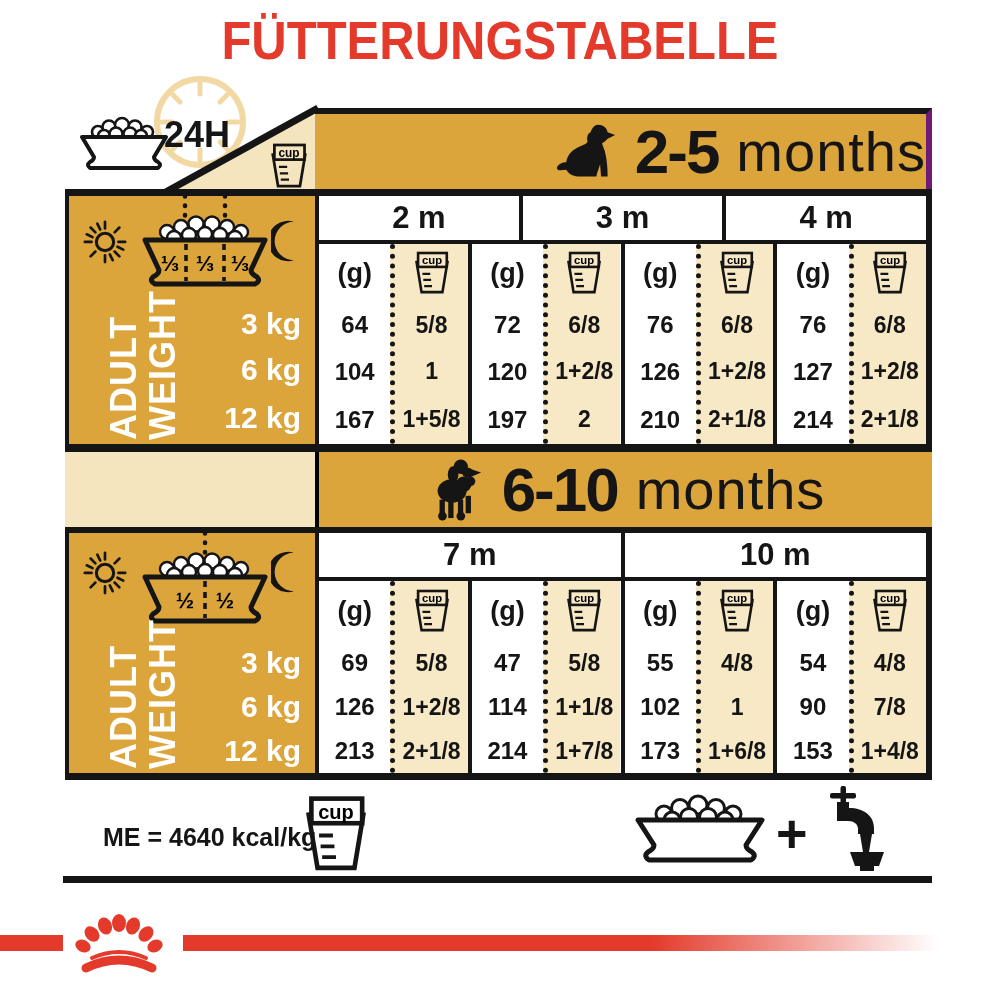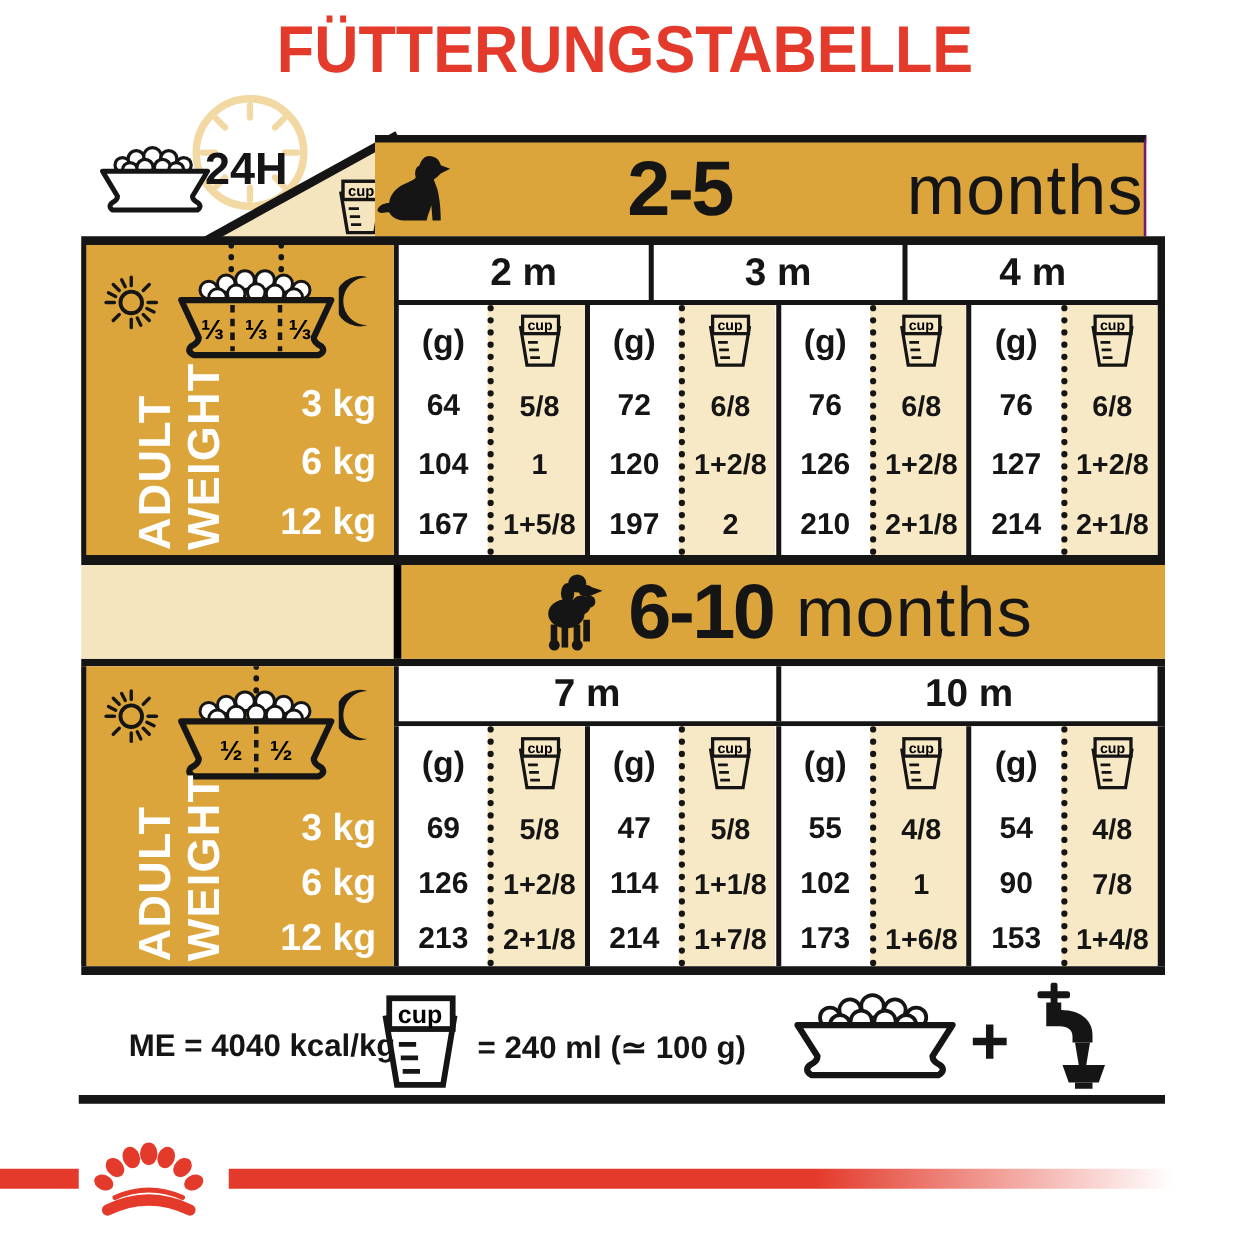--- a/index.html
+++ b/index.html
@@ -3,27 +3,27 @@
 <meta charset="utf-8">
 <style>
   html,body{margin:0;padding:0;background:#fff;}
   .canvas{position:relative;width:1000px;height:1000px;background:#fff;overflow:hidden;
           font-family:"Liberation Sans",sans-serif;color:#151515;}
   .abs{position:absolute;}
   .title{top:10px;left:0;width:100%;text-align:center;font-size:49px;font-weight:bold;
          color:#E33A2B;letter-spacing:0px;transform:scaleY(1.08);transform-origin:top;}
   
   .hborder{left:65px;width:867px;height:7px;background:#151515;}
-  .band1{left:300px;top:108px;width:617px;height:81px;background:#DCA53C;
-         border-top:6px solid #151515;border-right:2px solid #701a75;box-sizing:border-box;
-         display:flex;align-items:center;justify-content:space-between;gap:18px;}
+  .band1{left:315px;top:108px;width:617px;height:81px;background:#DCA53C;
+         border-top:6px solid #151515;border-right:6px solid #701a75;box-sizing:border-box;
+         display:flex;align-items:center;justify-content:flex-end;gap:18px;}
   .band2{left:65px;top:452px;width:867px;height:81px;box-sizing:border-box;
          border-bottom:6px solid #151515;display:flex;}
   .band2-left{width:250px;background:#F5E5BF;}
-  .band2-right{flex:1;background:#DCA53C;border-left:6px solid #000000;
+  .band2-right{flex:1;background:#DCA53C;border-left:4px solid #000000;
          display:flex;align-items:center;justify-content:center;gap:18px;}
   .age-bold{font-size:62px;font-weight:bold;letter-spacing:-2px;}
   .age-rest{font-size:56px;font-weight:normal;letter-spacing:1px;}
   
   .mrow{left:315px;width:617px;height:48px;box-sizing:border-box;background:#fff;
         border-left:4px solid #151515;border-right:6px solid #151515;border-bottom:4px solid #151515;
         display:flex;}
   .mcell{flex:1;display:flex;align-items:center;justify-content:center;
          font-size:31px;font-weight:bold;}
   .mcell + .mcell{border-left:4px solid #151515;}
@@ -443,28 +443,27 @@
       <div>ADULT</div>
         <div>WEIGHT</div>
     </div>
     <div class="kg" style="top:112px">3 kg</div>
     <div class="kg" style="top:156px">6 kg</div>
     <div class="kg" style="top:200px">12 kg</div>
   </div>
 
   <div class="abs hborder" style="top:773px"></div>
 
-  <div class="abs me" style="left:103px;top:823px">ME = 4040 kcal/kg</div>
+  <div class="abs me" style="left:103px;top:823px">ME = 4640 kcal/kg</div>
   <svg class="abs" style="left:298px;top:794px" width="76" height="80" viewBox="0 0 46 52">
     <path d="M5 12 L11 48 L35 48 L41 12" fill="none" stroke="#151515" stroke-width="3"></path>
     <rect x="7" y="3" width="33" height="16" fill="none" stroke="#151515" stroke-width="3"></rect>
     <text x="23" y="16" text-anchor="middle" class="cupword">cup</text>
     <path d="M12 27 h9 M13 34 h9 M14 41 h9" stroke="#151515" stroke-width="2.5"></path>
   </svg>
-  <div class="abs me" style="left:382px;top:823px">= 240 ml (≃ 100 g)</div>
 
   <svg class="abs" style="left:630px;top:790px" width="142" height="80" viewBox="0 0 142 80">
     <g fill="#fff" stroke="#151515" stroke-width="3">
       <circle cx="34" cy="24" r="8"></circle>
         <circle cx="50" cy="18" r="8.5"></circle>
         <circle cx="68" cy="15" r="9"></circle>
       <circle cx="86" cy="18" r="8.5"></circle>
         <circle cx="103" cy="24" r="8"></circle>
         <circle cx="42" cy="30" r="8"></circle>
       <circle cx="59" cy="27" r="8.5"></circle>

